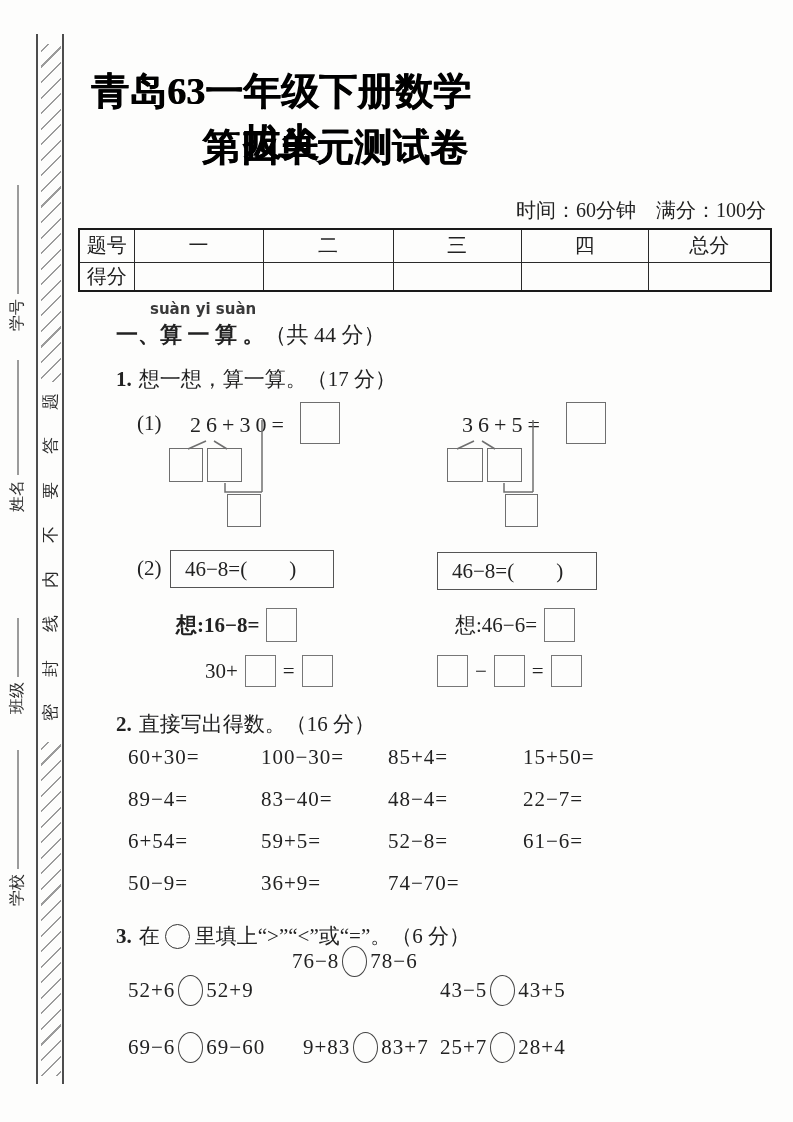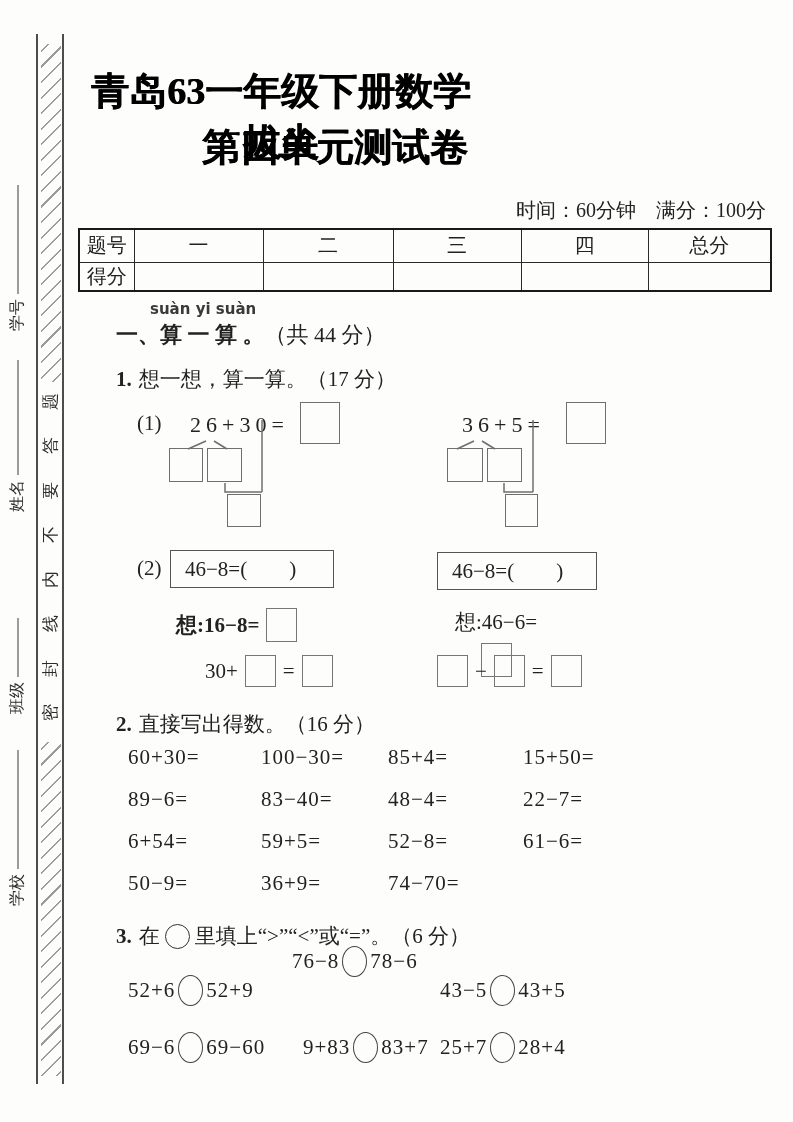--- a/index.html
+++ b/index.html
@@ -214,21 +214,21 @@
     <span>46−8=(        )</span>
   </div>
   <div class="boxed-eq" style="left:437px; top:552px; width:160px; height:38px;">
     <span>46−8=(        )</span>
   </div>
 
   <div class="flex-row" style="left:176px; top:608px;font-weight:bold;">
     <span>想:16−8=</span>
     <span class="sq"></span>
   </div>
-  <div class="flex-row" style="left:455px; top:608px;flex-direction:column;">
+  <div class="flex-row" style="left:455px; top:608px;">
     <span>想:46−6=</span>
     <span class="sq"></span>
   </div>
 
   <div class="flex-row" style="left:205px; top:655px;">
     <span>30+</span>
     <span class="sq sq-s"></span>
     <span>=</span>
     <span class="sq sq-s"></span>
   </div>
@@ -242,21 +242,21 @@
 
   <div class="abs q-head qh2">
     <span class="q-num">2.</span><span>直接写出得数。（16 分）</span>
   </div>
 
   <div class="calc-grid">
     <span>60+30=</span>
     <span>100−30=</span>
     <span>85+4=</span>
     <span>15+50=</span>
-    <span>89−6=</span>
+    <span>89−4=</span>
     <span>83−40=</span>
     <span>48−4=</span>
     <span>22−7=</span>
     <span>6+54=</span>
     <span>59+5=</span>
     <span>52−8=</span>
     <span>61−6=</span>
     <span>50−9=</span>
     <span>36+9=</span>
     <span>74−70=</span>

